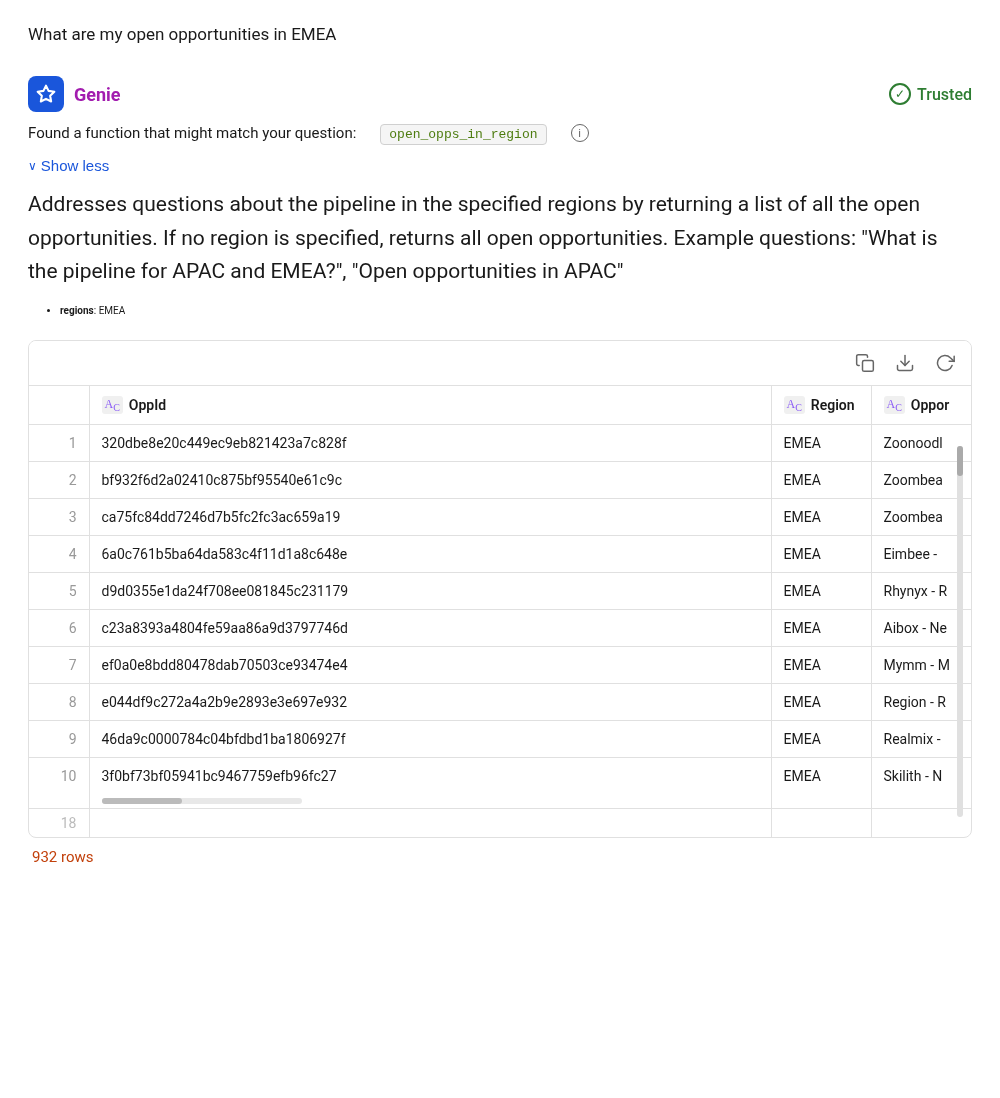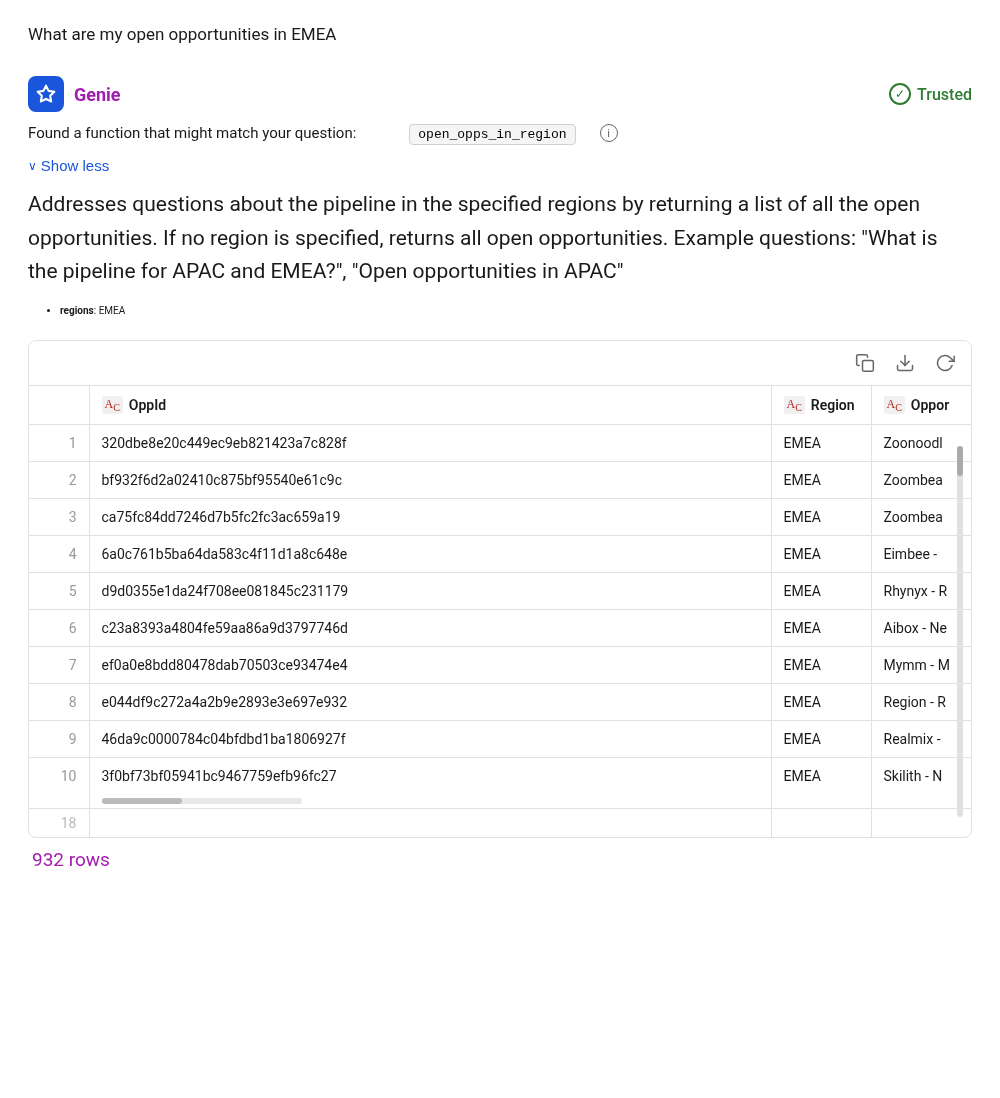--- a/index.html
+++ b/index.html
@@ -85,22 +85,21 @@
       flex-wrap: wrap;
     }
 
     .function-badge {
       background: #f5f5f5;
       border: 1px solid #d0d0d0;
       border-radius: 4px;
       padding: 2px 8px;
       font-size: 13px;
       font-family: 'Courier New', monospace;
-      color: #000000;
-      margin-left: 29px;
+      color: #4d7c0f;
     }
 
     .info-icon {
       width: 18px;
       height: 18px;
       border: 1.5px solid #666;
       border-radius: 50%;
       display: inline-flex;
       align-items: center;
       justify-content: center;
@@ -222,21 +221,21 @@
       border-right: none;
     }
 
     .col-header-inner {
       display: flex;
       align-items: center;
       gap: 6px;
     }
 
     .col-type-icon {
-      color: #b91c1c;
+      color: #8b5cf6;
       font-size: 12px;
       font-family: serif;
       background: #f0f0f0;
       border-radius: 3px;
       padding: 1px 3px;
       font-weight: normal;
     }
 
     .scrollbar-row td {
       padding: 4px 12px;
@@ -250,22 +249,22 @@
     }
 
     .scrollbar-thumb {
       height: 6px;
       background: #bbb;
       border-radius: 3px;
       width: 80px;
     }
 
     .row-count {
-      font-size: 19px;
-      color: #a21caf;
+      font-size: 15px;
+      color: #c2410c;
       margin-top: 8px;
       padding-left: 4px;
     }
 
     .table-wrapper {
       overflow: hidden;
       position: relative;
     }
 
     .scrollbar-indicator {

